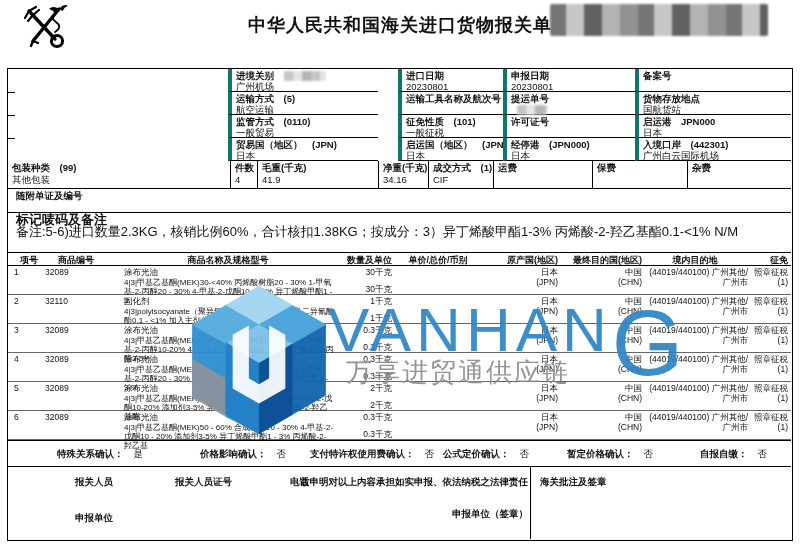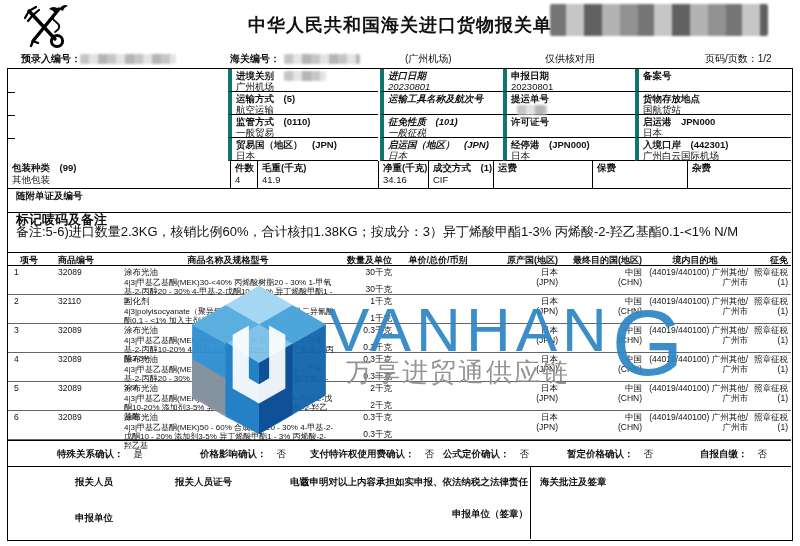--- a/index.html
+++ b/index.html
@@ -20,21 +20,21 @@
   #meta-line{left:0;top:52px;right:0;height:15px;font-size:10px;}
   #meta-line .lb{font-weight:bold;}
   
   #box{left:7px;top:68px;width:786px;height:473px;border:1.5px solid #000;box-sizing:border-box;}
   .tick{left:0;width:7px;height:1px;background:#000;}
   
   .hcell{position:absolute;height:23px;border-left:4px solid #0f766e;border-bottom:1px solid #000;
          box-sizing:border-box;padding:1px 0 0 4px;font-size:9.5px;line-height:11px;white-space:nowrap;}
   .hcell .lbl{font-weight:bold;}
   .hcell .val{display:block;font-weight:normal;}
-  .hc0{left:220px;width:150px;} .hc1{left:372px;width:125px;font-style:italic;} .hc2{left:495px;width:132px;} .hc3{left:627px;width:156px;}
+  .hc0{left:220px;width:150px;} .hc1{left:390px;width:125px;} .hc2{left:495px;width:132px;} .hc3{left:627px;width:156px;}
   .hr0{top:0px;} .hr1{top:23px;} .hr2{top:46px;} .hr3{top:69px;}
   .hcell .chip{width:42px;margin-left:10px;}
   .hcell .vchip{width:30px;margin-left:6px;}
   
   .wcell{position:absolute;top:92px;height:28px;border-bottom:1px solid #000;border-left:1px solid #000;
          box-sizing:border-box;padding:1px 0 0 4px;font-size:9.5px;line-height:12px;white-space:nowrap;}
   .wcell .lbl{font-weight:bold;} .wcell .val{display:block;}
   .wc0{left:0;width:222px;border-left:none;} .wc1{left:222px;width:27px;} .wc2{left:249px;width:121px;}
   .wc3{left:370px;width:50px;} .wc4{left:420px;width:65px;} .wc5{left:485px;width:99px;}
   .wc6{left:584px;width:95px;} .wc7{left:679px;width:104px;}
@@ -48,21 +48,21 @@
   #goods-head{left:0;top:184px;width:783px;height:13px;border-bottom:1px solid #000;box-sizing:border-box;}
   .gh{position:absolute;top:1px;font-size:9px;font-weight:bold;white-space:nowrap;}
   .gh0{left:6px;width:30px;text-align:center;} .gh1{left:36px;width:64px;text-align:center;}
   .gh2{left:116px;width:208px;text-align:center;} .gh3{left:318px;width:66px;text-align:right;}
   .gh4{left:390px;width:80px;text-align:center;} .gh5{left:458px;width:92px;text-align:right;}
   .gh6{left:552px;width:82px;text-align:right;} .gh7{left:636px;width:102px;text-align:center;}
   .gh8{left:742px;width:38px;text-align:right;}
   .grow{position:absolute;left:0;width:783px;height:28px;border-bottom:1px solid #666;box-sizing:border-box;}
   .grow .c{position:absolute;top:1px;font-size:8.5px;line-height:9.5px;}
   .g-no{left:6px;width:30px;}
-  .g-code{left:37px;width:64px;margin-left:13px;}
+  .g-code{left:37px;width:64px;}
   .g-name{left:116px;width:210px;}
   .g-name .desc{display:block;font-size:8px;line-height:9px;}
   .g-qty{left:318px;width:66px;text-align:right;height:26px;}
   .g-qty .q2{position:absolute;right:0;bottom:0;}
   .g-origin{left:450px;width:100px;text-align:right;}
   .g-dest{left:556px;width:78px;text-align:right;}
   .g-dom{left:636px;width:104px;text-align:right;font-size:8px;line-height:9.5px;}
   .g-duty{left:742px;width:38px;text-align:right;}
   .two > span{display:block;}
   
@@ -93,29 +93,20 @@
       <circle cx="37" cy="39" r="5.6" stroke-width="3"></circle>
       <path d="M39 7 L13 39" stroke-width="3.4"></path>
       <path d="M13 39 l-2 5 M13 39 l5 2" stroke-width="2.4"></path>
       <path d="M36 11 q-7 4 0 9 q7 5 -1 10" stroke-width="1.8"></path>
     </g>
     <path d="M39 7 q5 -6 9 -3 q-4 1 -5 5 z M39 7 q-6 -4 -10 0 q4 1 6 4 z" fill="#000"></path>
   </svg>
   <div id="title" class="abs">中华人民共和国海关进口货物报关单</div>
   <div id="top-redact" class="abs"></div>
 
-  <div id="meta-line" class="abs">
-    <span class="abs lb" style="left:21px">预录入编号：</span>
-    <span class="abs chipblur" style="left:80px;top:2px;width:96px"></span>
-    <span class="abs lb" style="left:230px">海关编号：</span>
-    <span class="abs chipblur" style="left:284px;top:2px;width:76px"></span>
-    <span class="abs" style="left:405px">(广州机场)</span>
-    <span class="abs" style="left:545px">仅供核对用</span>
-    <span class="abs" style="left:705px">页码/页数：1/2</span>
-  </div>
 
   <div id="box" class="abs">
 
     <div class="abs tick" style="top:23px"></div>
     <div class="abs tick" style="top:46px"></div>
     <div class="abs tick" style="top:69px"></div>
 
     <div id="header-cells">
         <div class="hcell hc0 hr0">
     <span class="lbl">进境关别</span><span class="chip chipblur"></span>

